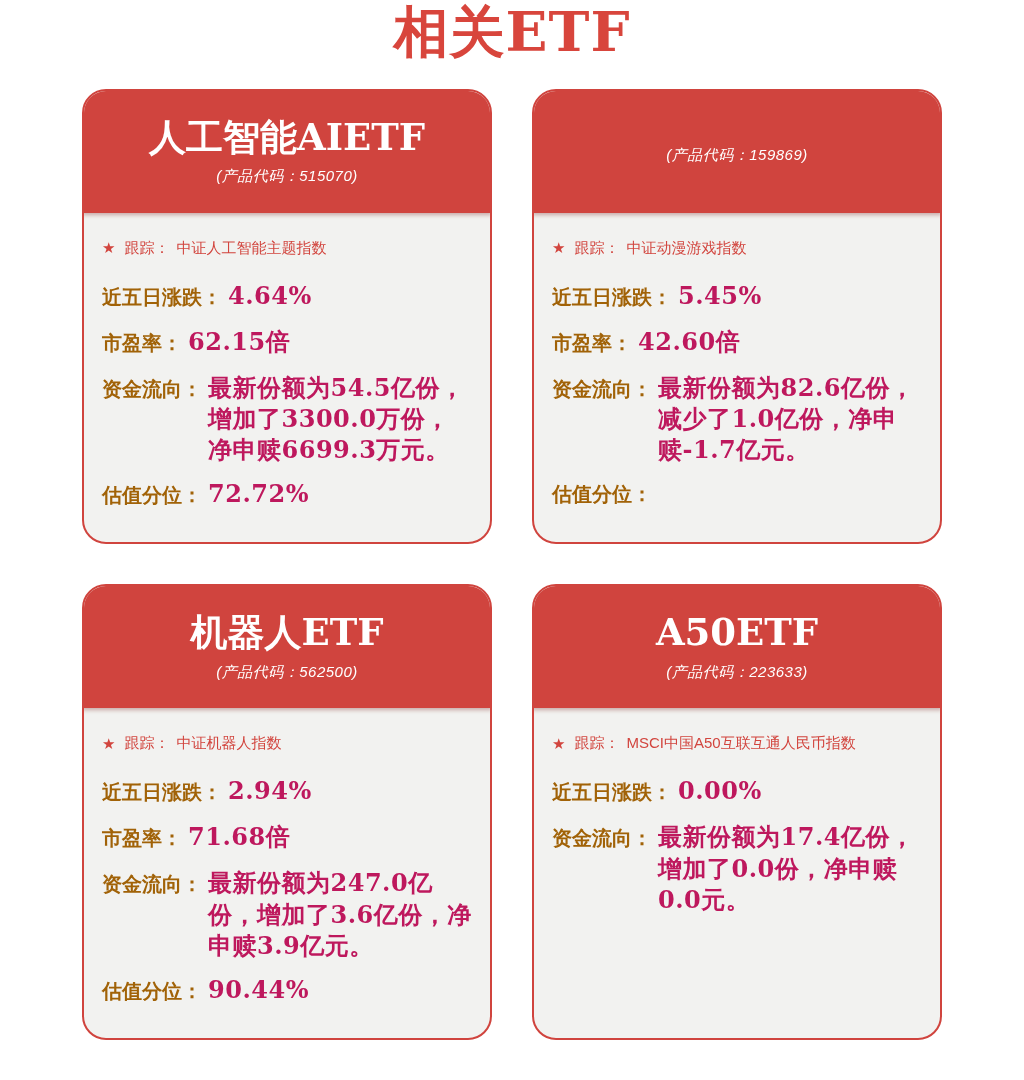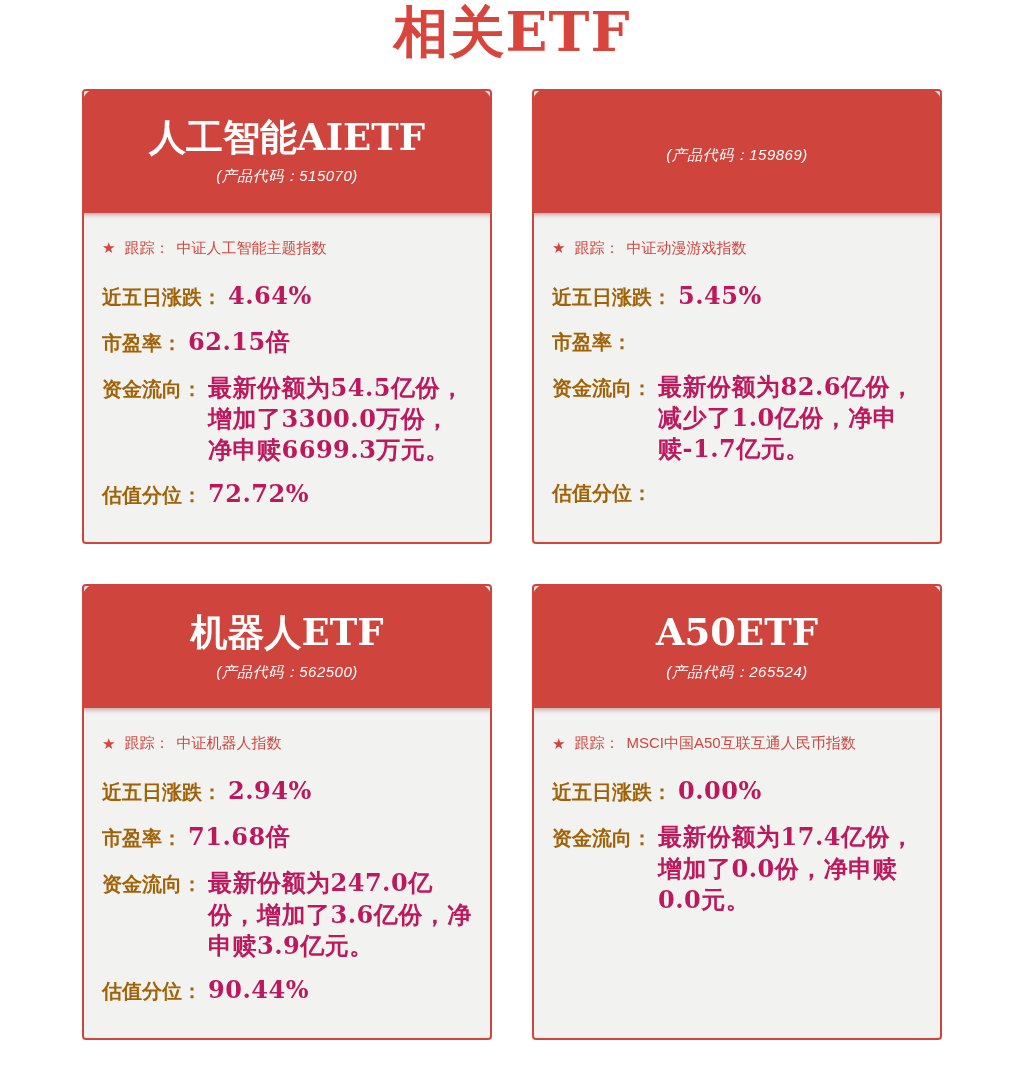--- a/index.html
+++ b/index.html
@@ -28,21 +28,21 @@
     display: grid;
     grid-template-columns: 410px 410px;
     column-gap: 40px;
     row-gap: 40px;
     justify-content: center;
   }
   .card {
     width: 410px;
     min-height: 452px;
     border: 2px solid #d0443e;
-    border-radius: 4px;
+    border-radius: 24px;
     background: #f2f2f0;
     display: flex;
     flex-direction: column;
     overflow: hidden;
   }
   .card-header {
     background: #d0443e;
     margin: -2px -2px 0 -2px;
     height: 124px;
     border-radius: 15px 15px 0 0;
@@ -158,20 +158,21 @@
           <span class="star-icon">★</span>
           <span class="track-label">跟踪：</span>
           <span class="track-value">中证动漫游戏指数</span>
         </div>
         <div class="field-row">
           <span class="field-label">近五日涨跌：</span>
           <span class="field-value">5.45%</span>
         </div>
         <div class="field-row">
           <span class="field-label">市盈率：</span>
+          <span class="field-value">42.60倍</span>
         </div>
         <div class="field-row">
           <span class="field-label">资金流向：</span>
           <span class="field-value">最新份额为82.6亿份，减少了1.0亿份，净申赎-1.7亿元。</span>
         </div>
         <div class="field-row">
           <span class="field-label">估值分位：</span>
         </div>
       </div>
     </div>
@@ -202,21 +203,21 @@
         <div class="field-row">
           <span class="field-label">估值分位：</span>
           <span class="field-value">90.44%</span>
         </div>
       </div>
     </div>
 
     <div class="card">
       <div class="card-header">
         <div class="card-title">A50ETF</div>
-        <div class="card-code">(产品代码：265524)</div>
+        <div class="card-code">(产品代码：223633)</div>
       </div>
       <div class="card-body">
         <div class="track-row">
           <span class="star-icon">★</span>
           <span class="track-label">跟踪：</span>
           <span class="track-value">MSCI中国A50互联互通人民币指数</span>
         </div>
         <div class="field-row">
           <span class="field-label">近五日涨跌：</span>
           <span class="field-value">0.00%</span>

